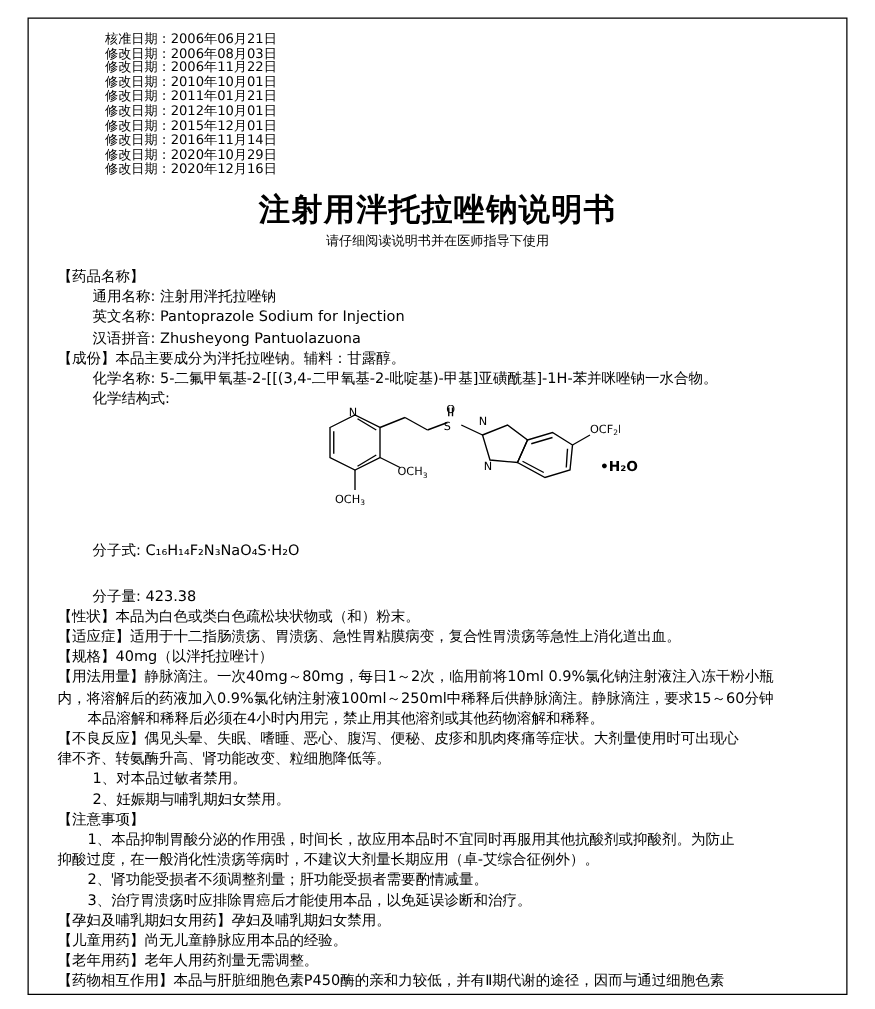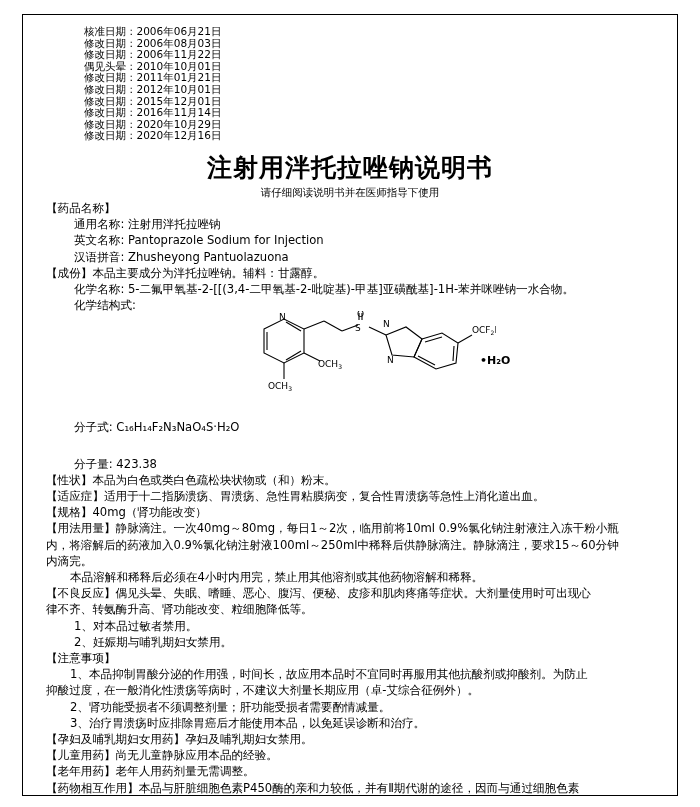--- a/index.html
+++ b/index.html
@@ -54,21 +54,21 @@
     font-size: 25px;
     font-weight: bold;
     letter-spacing: 1px;
     margin-top: 9px;
     font-family: Liberation Mono, monospace;
   }
   .subtitle {
     text-align: center;
     font-size: 10.5px;
     margin-top: 2px;
-    margin-bottom: 0;
+    margin-bottom: 13px;
   }
   
   .body-text {
     font-size: 11.6px;
     line-height: 16.2px;
   }
   .sec {
     margin-top: 0px;
   }
   .indent1 {
@@ -104,21 +104,21 @@
 
 <div class="page">
   <div class="border-frame"></div>
 
   <div class="content">
 
     <div class="dates">
       <div>核准日期：2006年06月21日</div>
       <div>修改日期：2006年08月03日</div>
       <div>修改日期：2006年11月22日</div>
-      <div>偶见头晕：2010年10月01日</div>
+      <div>修改日期：2010年10月01日</div>
       <div>修改日期：2011年01月21日</div>
       <div>修改日期：2012年10月01日</div>
       <div>修改日期：2015年12月01日</div>
       <div>修改日期：2016年11月14日</div>
       <div>修改日期：2020年10月29日</div>
       <div>修改日期：2020年12月16日</div>
     </div>
 
     <div class="title">注射用泮托拉唑钠说明书</div>
     <div class="subtitle">请仔细阅读说明书并在医师指导下使用</div>
@@ -189,29 +189,28 @@
 
       <div class="sec">
         <span>【性状】</span><span>本品为白色或类白色疏松块状物或（和）粉末。</span>
       </div>
 
       <div class="sec">
         <span>【适应症】</span><span>适用于十二指肠溃疡、胃溃疡、急性胃粘膜病变，复合性胃溃疡等急性上消化道出血。</span>
       </div>
 
       <div class="sec">
-        <span>【规格】</span><span>40mg（肾功能改变）</span>
+        <span>【规格】</span><span>40mg（以泮托拉唑计）</span>
       </div>
 
       <div class="sec">
         <div>
           <span>【用法用量】</span><span>静脉滴注。一次40mg～80mg，每日1～2次，临用前将10ml 0.9%氯化钠注射液注入冻干粉小瓶</span>
         </div>
         <div>内，将溶解后的药液加入0.9%氯化钠注射液100ml～250ml中稀释后供静脉滴注。静脉滴注，要求15～60分钟</div>
-        <div>内滴完。</div>
         <div class="para-indent">本品溶解和稀释后必须在4小时内用完，禁止用其他溶剂或其他药物溶解和稀释。</div>
       </div>
 
       <div class="sec">
         <div>
           <span>【不良反应】</span><span>偶见头晕、失眠、嗜睡、恶心、腹泻、便秘、皮疹和肌肉疼痛等症状。大剂量使用时可出现心</span>
         </div>
         <div>律不齐、转氨酶升高、肾功能改变、粒细胞降低等。</div>
       </div>
 

